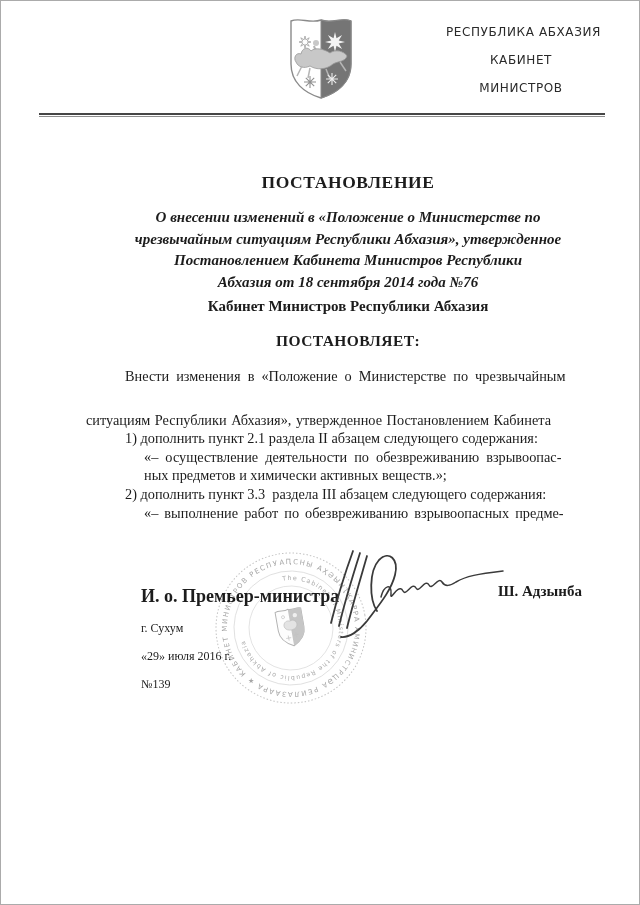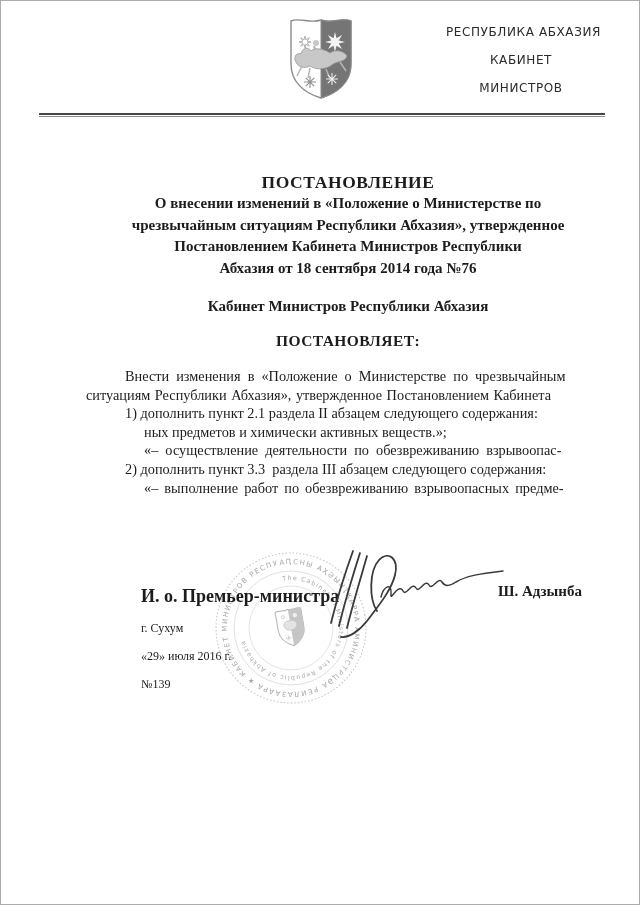--- a/index.html
+++ b/index.html
@@ -18,30 +18,30 @@
   .header-left  { left:32px;  top:17px; width:151px; }
   .header-right { left:445px; top:17px; width:150px; }
   .coa { position:absolute; left:287px; top:15px; }
   .rule {
     position:absolute; top:112px; left:38px; width:566px; height:1px;
     background:#ffffff; border-top:2px solid #464646; border-bottom:1px solid #8e8e8e;
   }
   
   .centerblock { position:absolute; left:98px; width:498px; text-align:center; font-weight:bold; }
   .title    { top:171px; font-size:17.5px; letter-spacing:0.6px; }
-  .subtitle { top:192px; font-size:15px; line-height:21.5px; }
+  .subtitle { top:206px; font-size:15px; line-height:21.5px;font-style:italic; }
   .subtitle .sline { white-space:nowrap; }
   .orgline  { top:297px; font-size:15px; }
   .decree   { top:331px; font-size:15.5px; letter-spacing:0.4px; }
   
   .body-text { position:absolute; left:85px; top:366px; width:482px; font-size:14.3px; line-height:18.6px; }
   .bline { height:18.6px; white-space:pre; }
   .m1 { margin-left:39px; }
   .m2 { margin-left:58px; }
-  .ws1 { word-spacing:1px; }
+  .ws1 { word-spacing:1px;margin-top:25px; }
   .ws2 { word-spacing:2.5px; }
   .ws3 { word-spacing:3.5px; }
   
   .stamp     { position:absolute; left:212px; top:549px; z-index:1; }
   .sig-label { position:absolute; left:140px; top:585px; font-weight:bold; font-size:18px; z-index:2; white-space:nowrap; }
   .sig-name  { position:absolute; left:497px; top:582px; font-weight:bold; font-size:15px; z-index:2; white-space:nowrap; }
   .signature { position:absolute; left:318px; top:540px; z-index:3; }
   .fline { position:absolute; left:140px; font-size:12px; z-index:2; white-space:nowrap; }
   .city { top:620px; } .date { top:648px; } .num { top:676px; }
   .stamp-ring-text  { font-family:"DejaVu Sans","Liberation Sans",sans-serif; font-size:7px;   letter-spacing:1.4px; fill:#a6a6a6; }
@@ -85,22 +85,22 @@
     <div class="sline">Абхазия от 18 сентября 2014 года №76</div>
   </div>
 
   <div class="centerblock orgline">Кабинет Министров Республики Абхазия</div>
   <div class="centerblock decree">ПОСТАНОВЛЯЕТ:</div>
 
   <div class="body-text">
     <div class="bline m1 ws3">Внести изменения в «Положение о Министерстве по чрезвычайным</div>
     <div class="bline ws1">ситуациям Республики Абхазия», утвержденное Постановлением Кабинета</div>
     <div class="bline m1">1) дополнить пункт 2.1 раздела II абзацем следующего содержания:</div>
+    <div class="bline m2 ws3">«– осуществление деятельности по обезвреживанию взрывоопас-</div>
     <div class="bline m2">ных предметов и химически активных веществ.»;</div>
-    <div class="bline m2 ws3">«– осуществление деятельности по обезвреживанию взрывоопас-</div>
     <div class="bline m1">2) дополнить пункт 3.3  раздела III абзацем следующего содержания:</div>
     <div class="bline m2 ws2">«– выполнение работ по обезвреживанию взрывоопасных предме-</div>
   </div>
 
   <div class="stamp">
     <svg width="156" height="156" viewBox="0 0 156 156" style="transform:rotate(-10deg)">
       <circle cx="78" cy="78" r="75" fill="none" stroke="#c3c3c3" stroke-width="1" stroke-dasharray="1.5,2"></circle>
       <circle cx="78" cy="78" r="57" fill="none" stroke="#d6d6d6" stroke-width="0.7"></circle>
       <circle cx="78" cy="78" r="42" fill="none" stroke="#d9d9d9" stroke-width="0.7"></circle>
       <defs>

